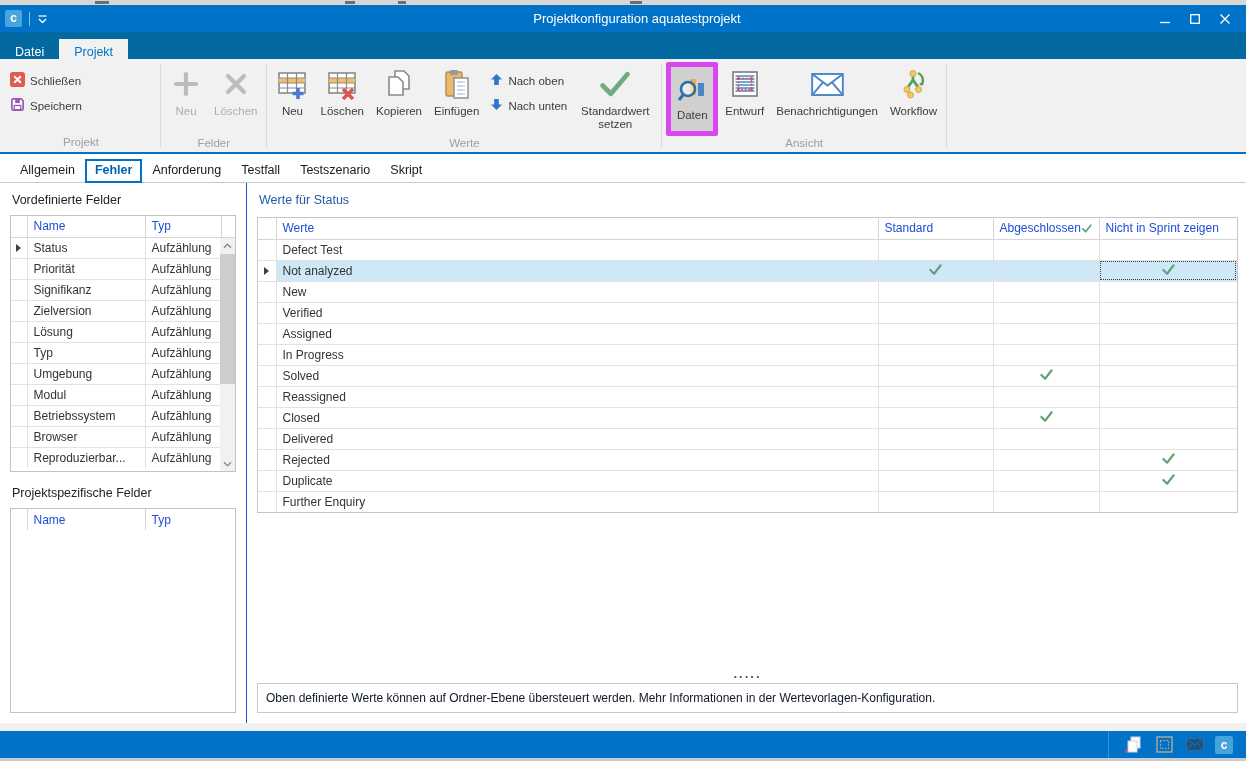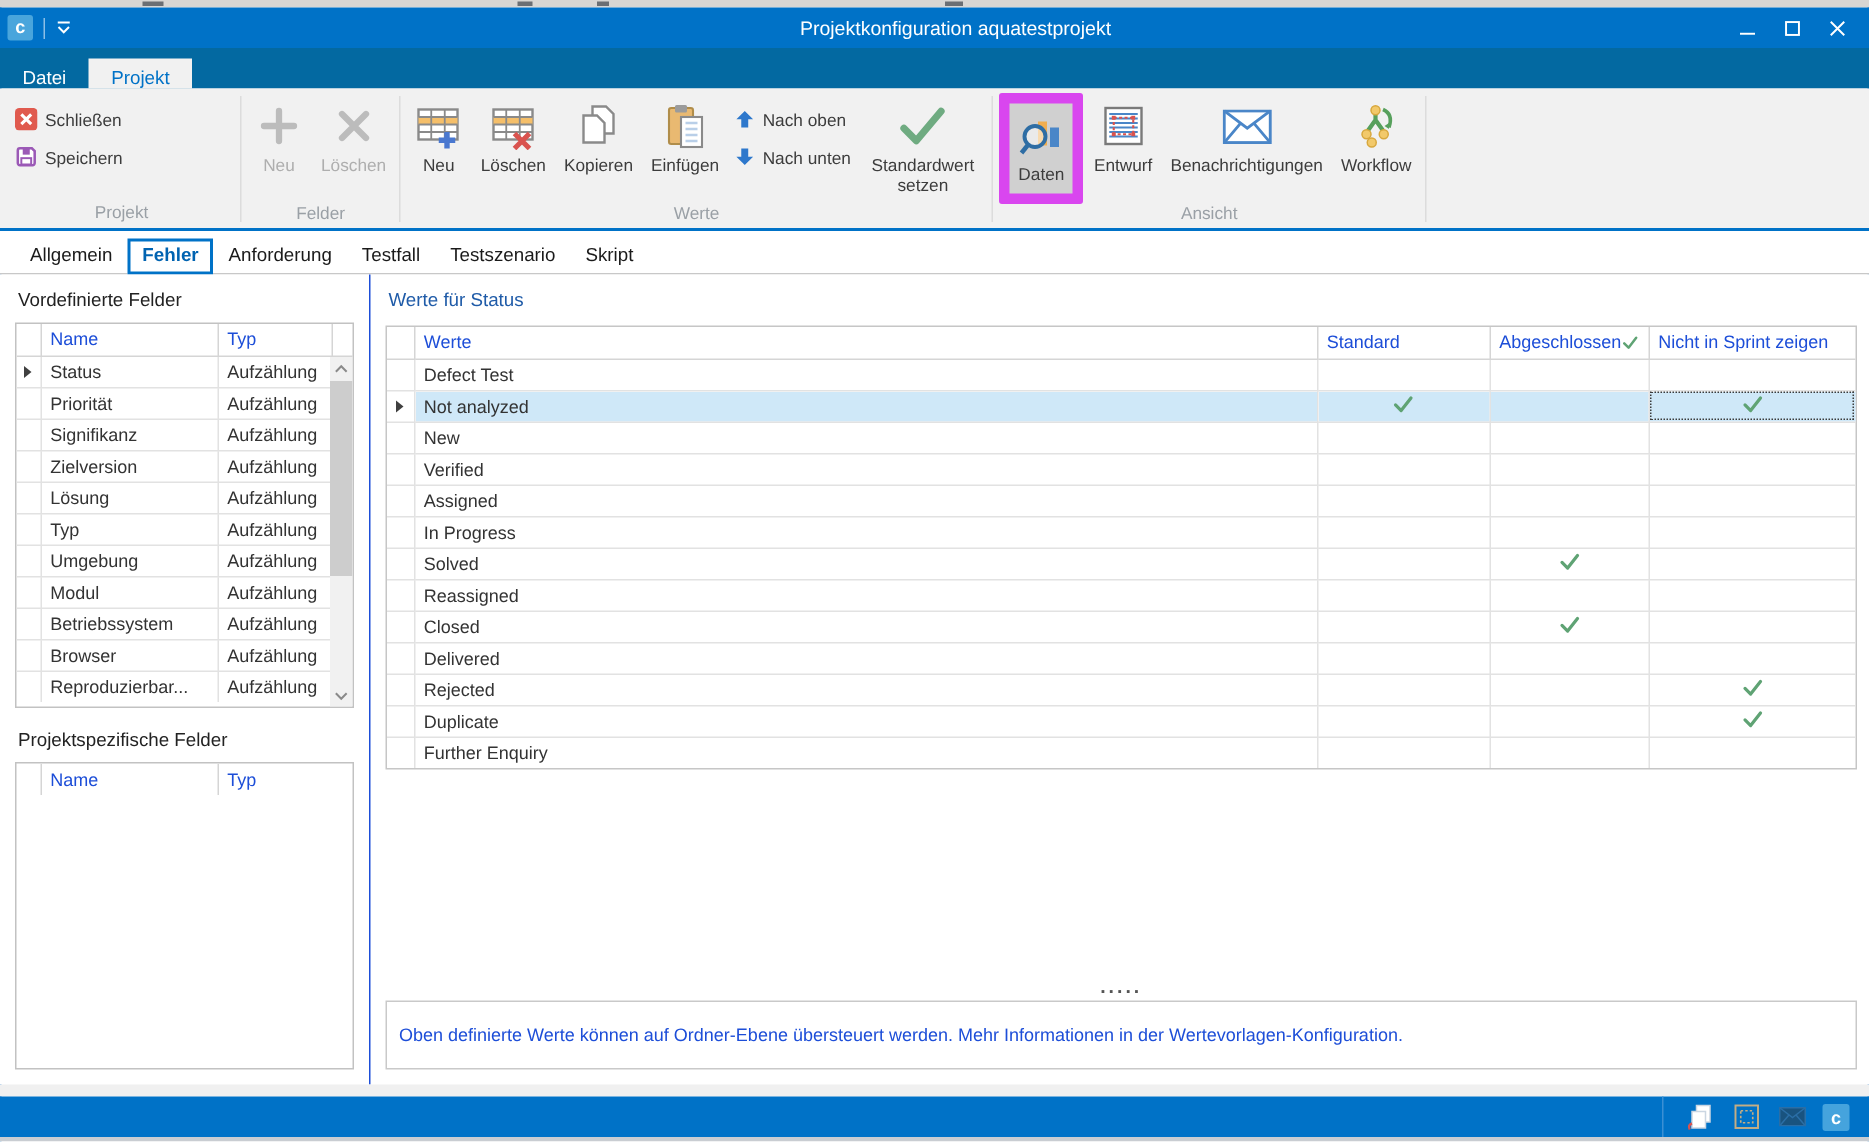--- a/index.html
+++ b/index.html
@@ -34,21 +34,21 @@
   .rgroup-inner { display:flex; flex:1; align-items:flex-start; gap:2px; }
   .rgroup-label { text-align:center; color:#9aa0a6; font-size:11.5px; height:17px; line-height:15px; }
   .rsep { width:1px; background:#dcdcdc; margin:4px 0; flex:none; }
   .rbtn { border-radius:2px; color:#3c3c3c; font-size:11.5px; }
   .rbtn.big { display:flex; flex-direction:column; align-items:center; justify-content:flex-start;
     padding:4px 5px 0 5px; height:74px; text-align:center; line-height:13px; min-width:42px; }
   .rbtn.big .ricon { height:36px; display:flex; align-items:center; margin-bottom:3px; }
   .rbtn.small { display:flex; align-items:center; gap:5px; padding:2px 4px; height:21px; white-space:nowrap; }
   .rstack { display:flex; flex-direction:column; gap:4px; padding-top:8px;text-align:center; }
   .rbtn.disabled { color:#aeaeae; }
-  .rbtn.selected { background:#d0d0d0; border:7px solid #d946ef; padding-top:3px; }
+  .rbtn.selected { background:#d0d0d0; border:5px solid #d946ef; padding-top:3px; }
 
   .accent-line { height:2px; background:#0072C7; flex:none; }
 
   
   .doc-tabs { height:29px; background:#fff; display:flex; align-items:flex-end; padding-left:10px;
     border-bottom:1px solid #c8c8c8; flex:none; }
   .dtab { font-size:12.5px; color:#1a1a1a; padding:4px 10px 5px 10px; }
   .dtab.selected { color:#0063b1; font-weight:bold; border:2px solid #0072C7; background:#fff;
     padding:2px 8px 4px 8px; margin-bottom:-1px; }
 
@@ -85,22 +85,22 @@
   tr.selected td { background:#cfe8f8; }
   tr.selected td.ind { background:#fff; }
   td.center { text-align:center; }
   td.focus { outline:1px dotted #3c3c3c; outline-offset:-2px; }
   th.with-icon { }
   .th-flex { display:flex; align-items:center; justify-content:space-between; }
 
   .spacer { flex:1; position:relative; }
   .splitter-dots { position:absolute; bottom:0; left:0; right:0; text-align:center;
     font-size:13px; font-weight:bold; color:#555; letter-spacing:2px; line-height:10px; }
-  .info-box { border:1px solid #c9c9c9; height:46px; display:flex; align-items:center;
-    padding:0 8px; font-size:12px; color:#1d4ed8; margin:4px 0 10px 0; flex:none; }
+  .info-box { border:1px solid #c9c9c9; height:30px; display:flex; align-items:center;
+    padding:0 8px; font-size:12px; color:#0f172a; margin:4px 0 10px 0; flex:none; }
 
   .content-gap { height:8px; background:#f0f0f0; flex:none; }
 
   
   .statusbar { height:27px; background:#0072C7; display:flex; align-items:center;
     justify-content:flex-end; padding-right:13px; gap:9px; flex:none; }
   .sb-sep { width:1px; height:27px; background:#3b8fd4; margin-right:4px; }
   .sb-icon { width:22px; height:22px; display:flex; align-items:center; justify-content:center; }
   .sb-logo { width:18px; height:18px; background:#45a3dd; color:#fff; font-weight:bold; font-size:12px;
     line-height:18px; text-align:center; border-radius:2px; }

